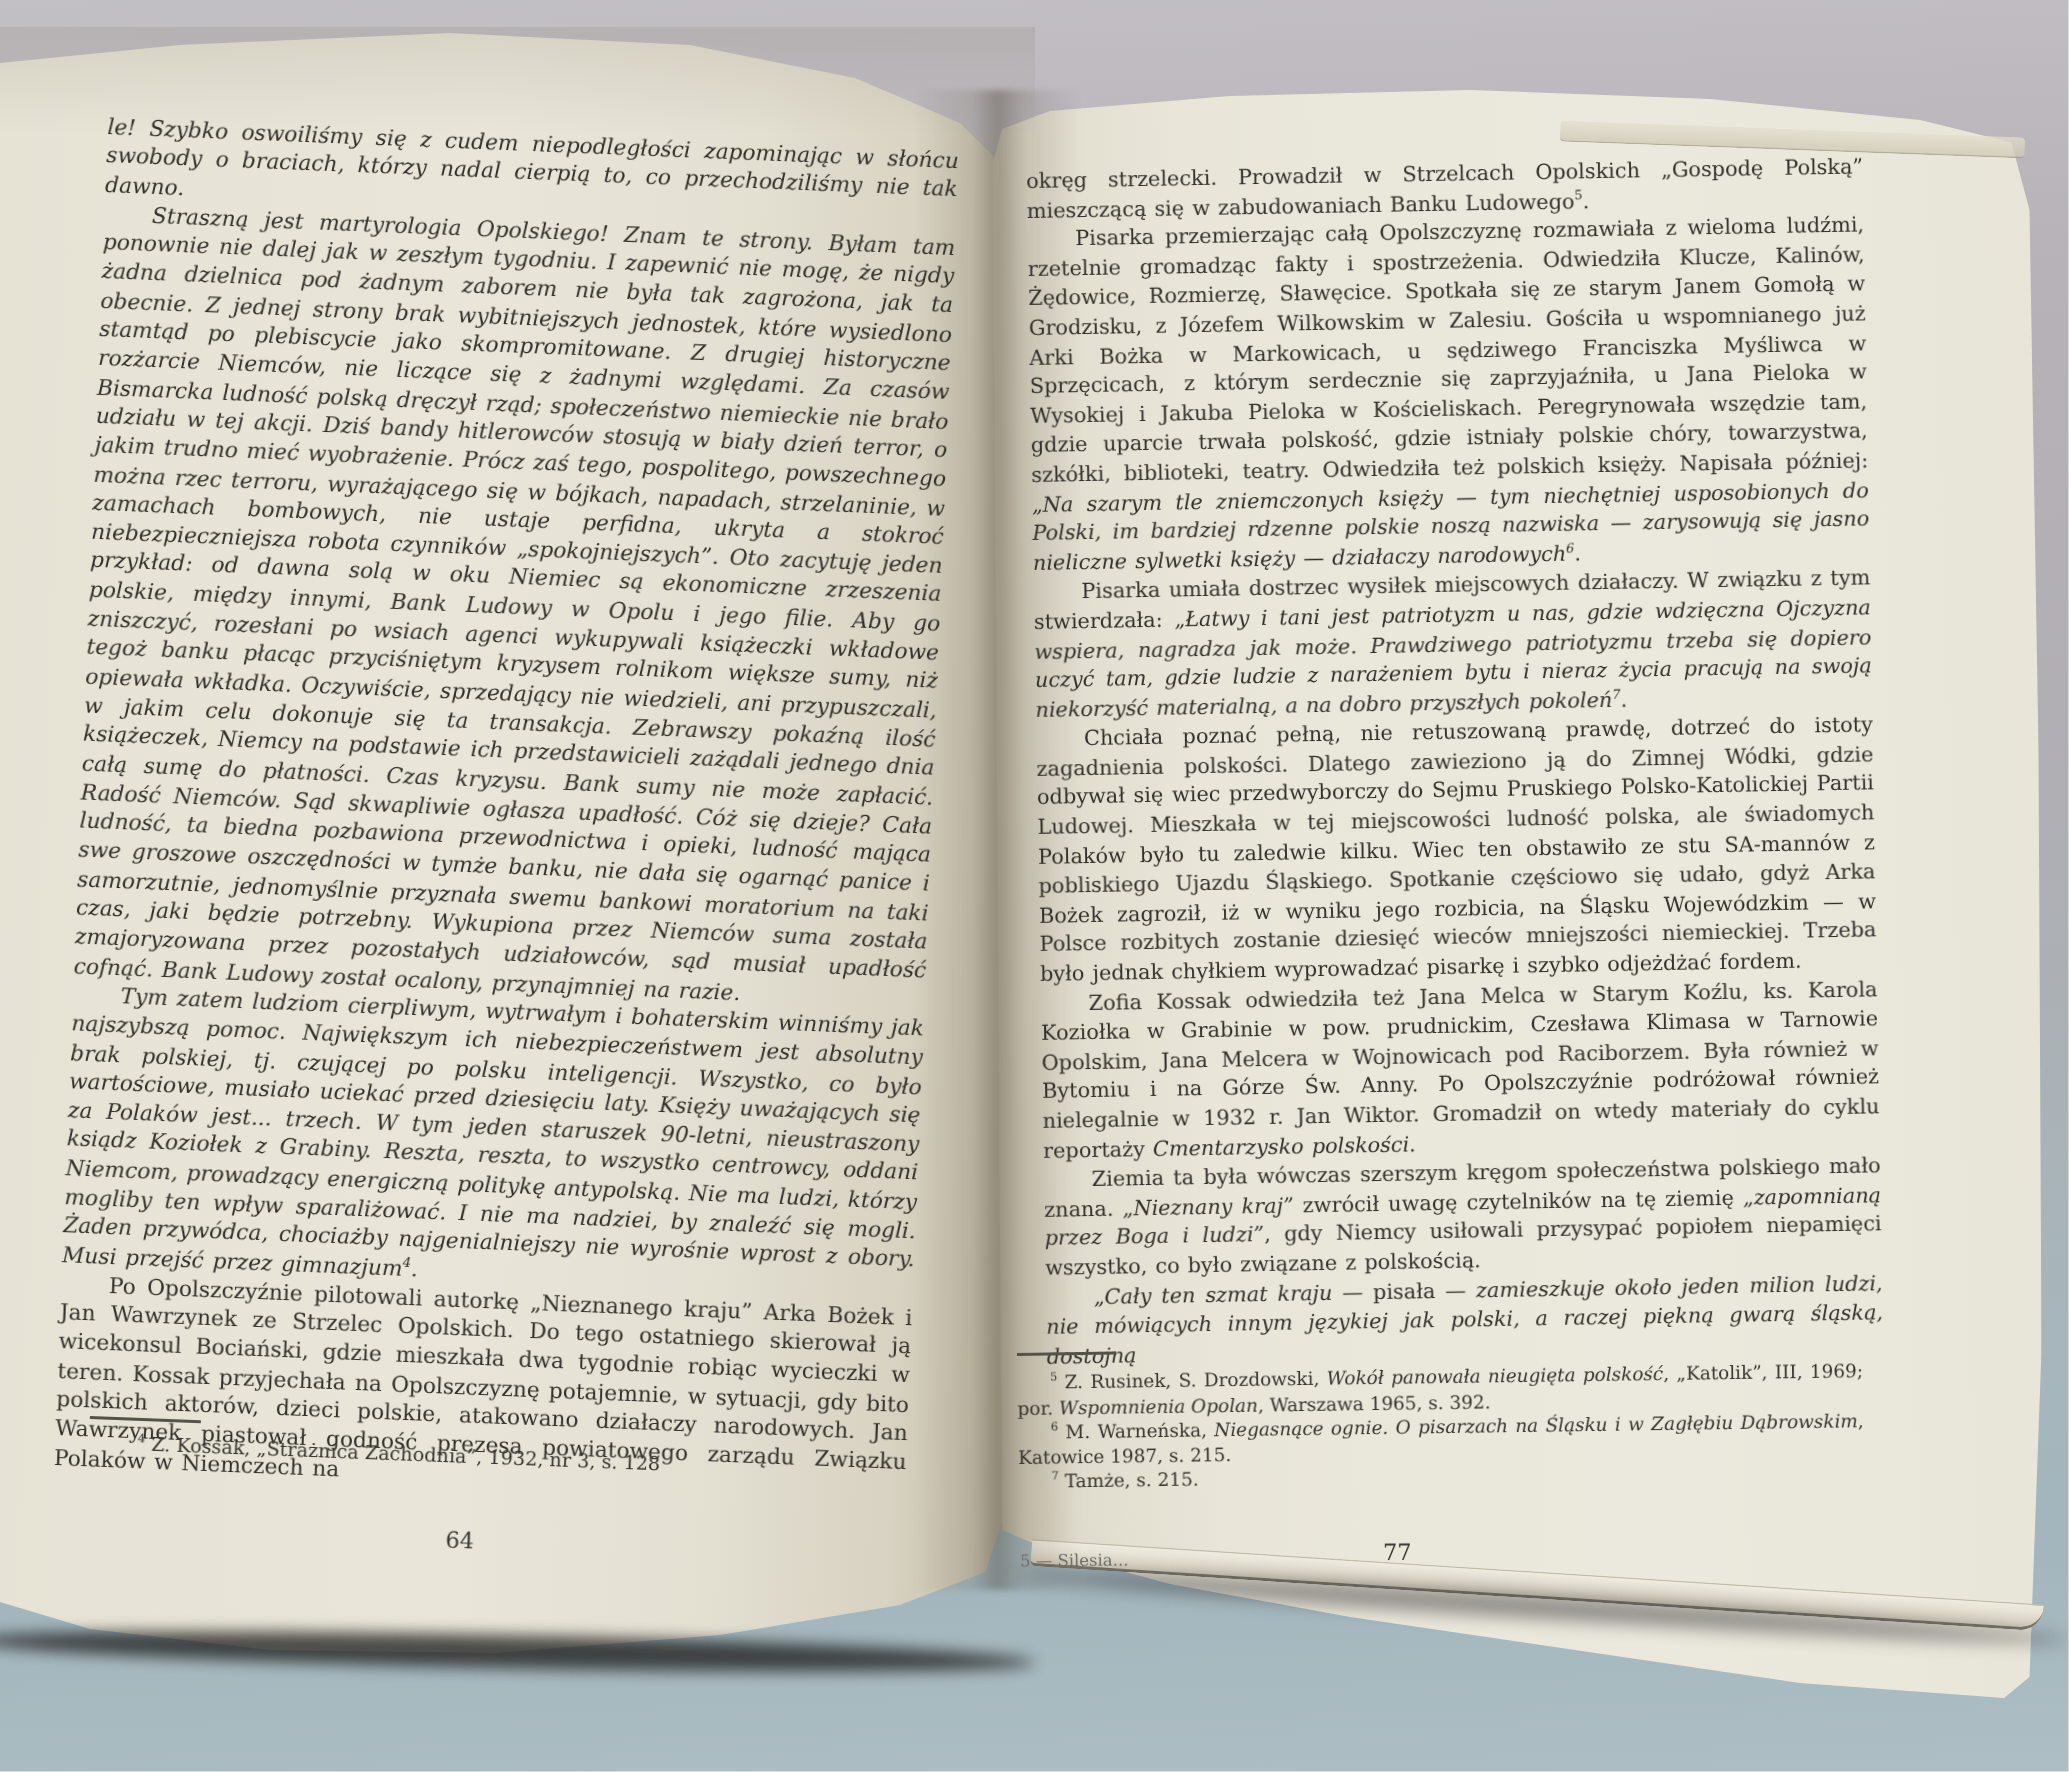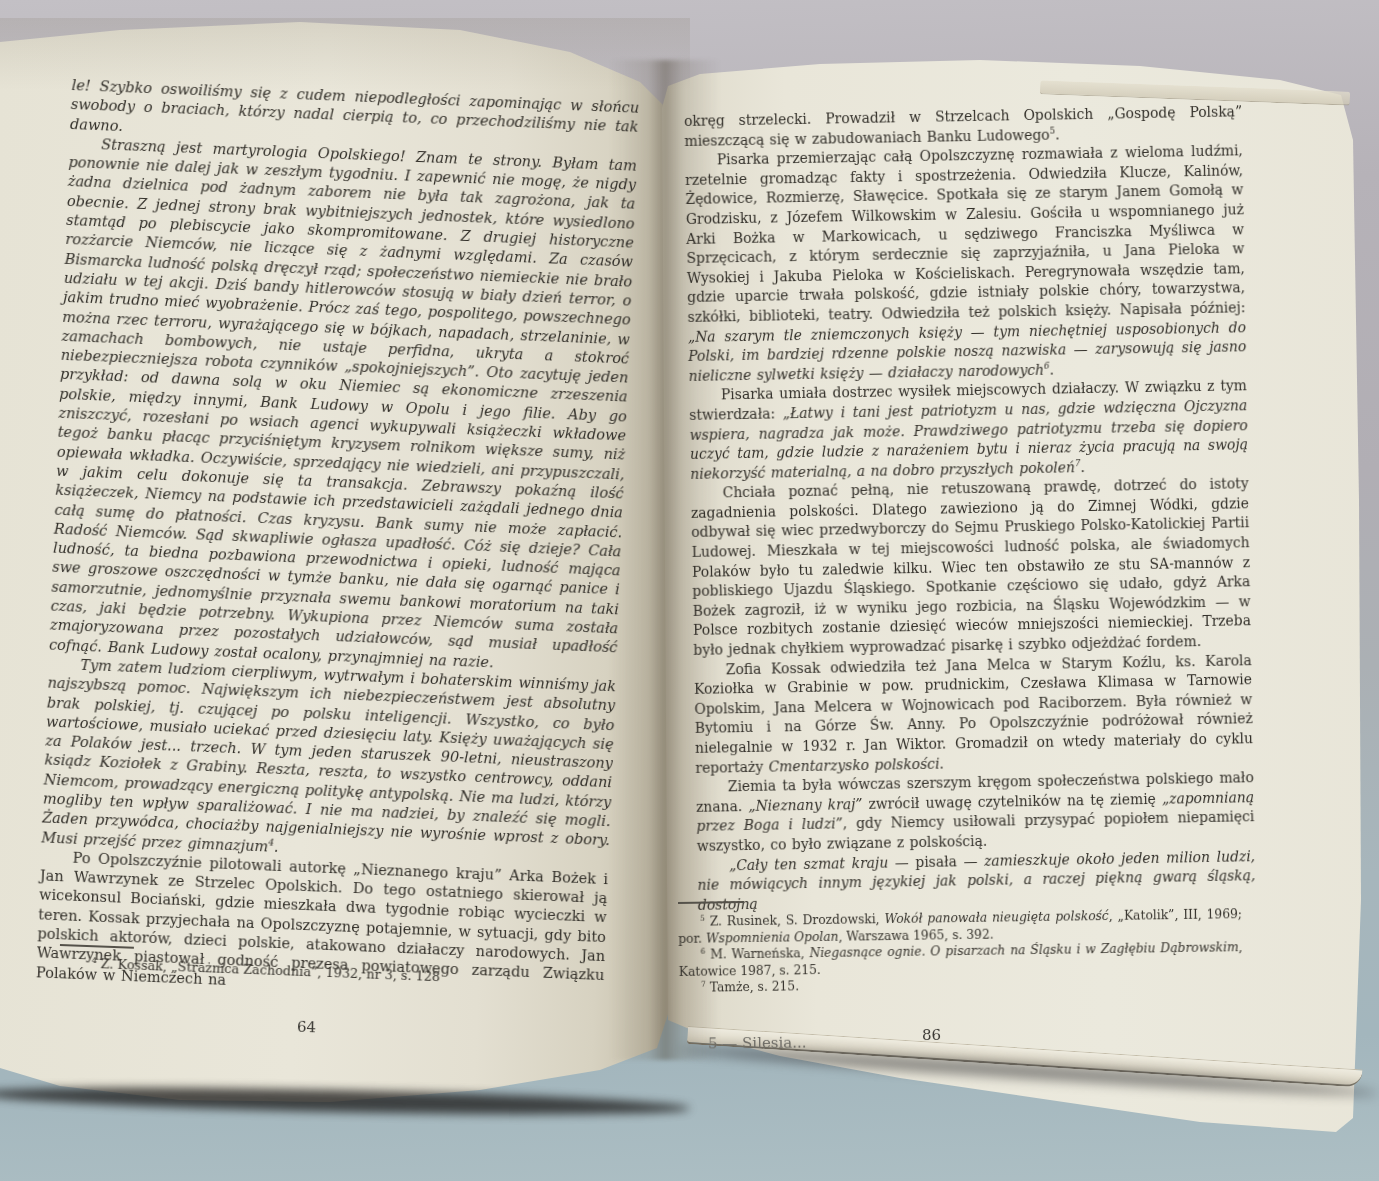--- a/index.html
+++ b/index.html
@@ -62,21 +62,21 @@
   .fn-rule{position:absolute;height:1.5px;background:#55524a;transform-origin:0 0;}
   .fn-rule-left{left:60px;top:944px;width:74px;transform:rotate(2.2deg);}
   .fn-rule-right{left:678px;top:902px;width:66px;transform:rotate(-0.8deg);}
   .fn-col{position:absolute;color:#36332d;transform-origin:0 0;filter:blur(.2px);}
   .fn-col p{margin:0;text-indent:22px;text-align:justify;}
   .fn-left{left:70px;top:954px;width:560px;font-size:12.8px;line-height:17px;transform:rotate(2.2deg);}
   .fn-right{left:678px;top:914px;width:564px;font-size:12.3px;line-height:16.6px;transform:rotate(-0.8deg);}
   .pageno{position:absolute;font-size:15px;color:#3a3833;filter:blur(.2px);}
   .pageno-left{left:297px;top:1018px;transform:rotate(2deg);}
   .pageno-right{left:922px;top:1026px;transform:rotate(-0.5deg);}
-  .sig{position:absolute;left:680px;top:1034px;font-size:15px;color:#6e6c66;transform:rotate(-0.5deg);filter:blur(.3px);margin-left:28px;}
+  .sig{position:absolute;left:680px;top:1034px;font-size:11px;color:#6e6c66;transform:rotate(-0.5deg);filter:blur(.3px);}
 </style>
 </head>
 <body>
 
 <div class="scene">
   <div class="page page-left"></div>
   <div class="page page-right"></div>
   <div class="page-shade-top"></div>
   <div class="sliver-top"></div>
   <div class="sliver-bottom"></div>
@@ -104,15 +104,15 @@
       <p class="indent"><span>Zofia Kossak odwiedziła też Jana Melca w Starym Koźlu, ks. Karola Koziołka w Grabinie w pow. prudnickim, Czesława Klimasa w Tarnowie Opolskim, Jana Melcera w Wojnowicach pod Raciborzem. Była również w Bytomiu i na Górze Św. Anny. Po Opolszczyźnie podróżował również nielegalnie w 1932 r. Jan Wiktor. Gromadził on wtedy materiały do cyklu reportaży </span><span class="it">Cmentarzysko polskości</span><span>.</span></p>
       <p class="indent"><span>Ziemia ta była wówczas szerszym kręgom społeczeństwa polskiego mało znana. </span><span class="it">„Nieznany kraj”</span><span> zwrócił uwagę czytelników na tę ziemię </span><span class="it">„zapomnianą przez Boga i ludzi”</span><span>, gdy Niemcy usiłowali przysypać popiołem niepamięci wszystko, co było związane z polskością.</span></p>
       <p class="indent"><span class="it">„Cały ten szmat kraju</span><span> — pisała — </span><span class="it">zamieszkuje około jeden milion ludzi, nie mówiących innym językiej jak polski, a raczej piękną gwarą śląską, dostojną</span></p>
     </div>
   <div class="fn-rule fn-rule-right"></div>
   <div class="fn-col fn-right" id="right-fn">
       <p><sup>5</sup><span> Z. Rusinek, S. Drozdowski, </span><span class="it">Wokół panowała nieugięta polskość</span><span>, „Katolik”, III, 1969; por. </span><span class="it">Wspomnienia Opolan</span><span>, Warszawa 1965, s. 392.</span></p>
       <p><sup>6</sup><span> M. Warneńska, </span><span class="it">Niegasnące ognie. O pisarzach na Śląsku i w Zagłębiu Dąbrowskim</span><span>, Katowice 1987, s. 215.</span></p>
       <p><sup>7</sup><span> Tamże, s. 215.</span></p>
     </div>
-  <div class="pageno pageno-right">86</div>
+  <div class="pageno pageno-right">77</div>
   <div class="sig">5 — Silesia...</div>
 </div>
 
 </body></html>

